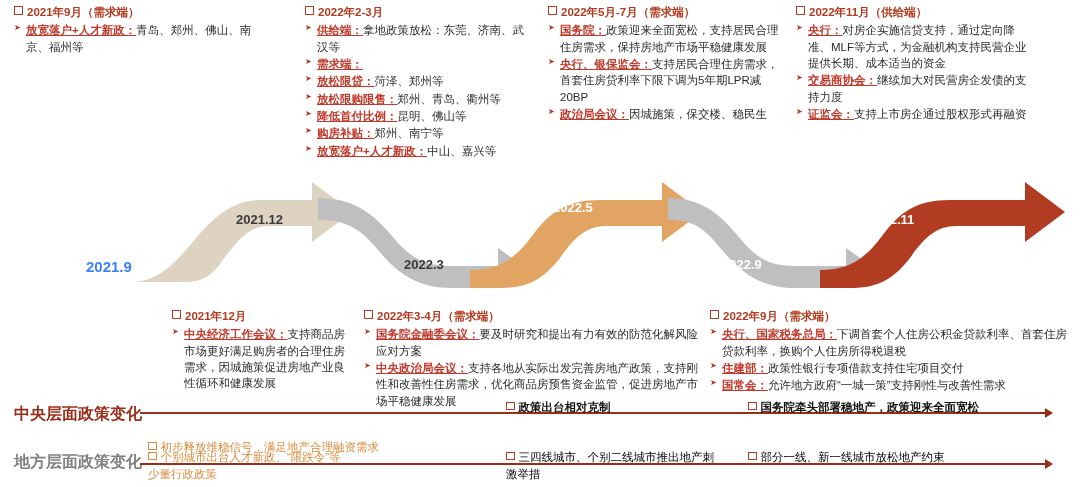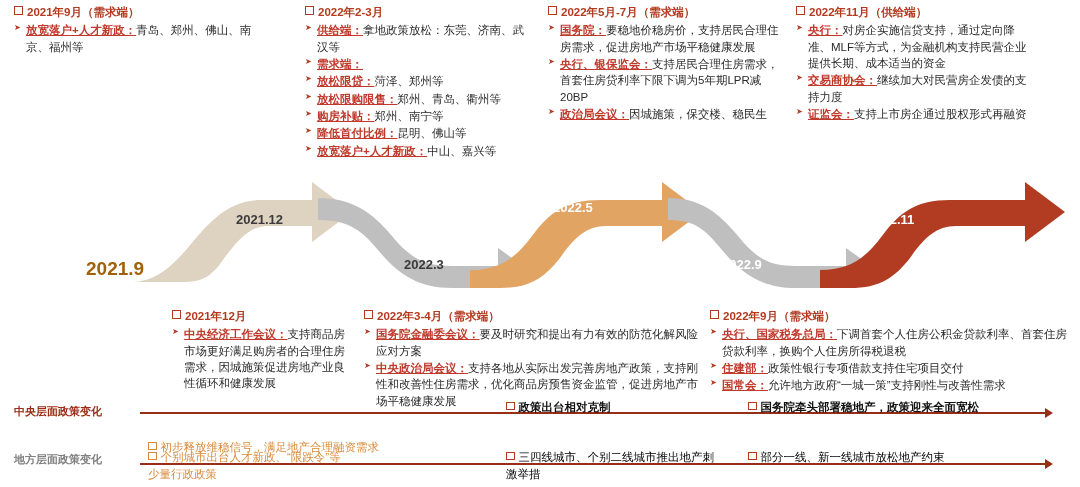--- a/index.html
+++ b/index.html
@@ -13,27 +13,27 @@
   .bullet-list{margin:0;padding:0;list-style:none;}
   .bullet-list li{position:relative;padding-left:12px;margin-bottom:1px;}
   .bullet-list li:before{content:"\27A4";position:absolute;left:0;top:0;font-size:8px;color:#b23a1e;line-height:1.6;}
   .lead{font-weight:bold;color:#c0392b;text-decoration:underline;}
 
   
   .ribbon{position:absolute;left:0;top:178px;width:1080px;height:110px;}
   .ribbon svg{display:block;}
   .rib-label{position:absolute;font-weight:bold;font-size:13px;color:#ffffff;}
   .rib-label.dark{color:#3a3a3a;}
-  .start-label{position:absolute;font-weight:bold;font-size:19px;color:#a16207;left:86px;top:258px;}
+  .start-label{position:absolute;font-weight:bold;font-size:15px;color:#3b82f6;left:86px;top:258px;}
 
   
   .bot-col{position:absolute;font-size:11.5px;line-height:1.42;color:#2b2b2b;}
 
   
-  .row-lbl{position:absolute;font-weight:bold;font-size:11px;}
+  .row-lbl{position:absolute;font-weight:bold;font-size:16px;}
   .arrowline{position:absolute;height:2px;background:#9a2d17;}
   .arrowhead{position:absolute;width:0;height:0;border-left:8px solid #9a2d17;border-top:5px solid transparent;border-bottom:5px solid transparent;}
   .item{position:absolute;font-size:11.5px;}
   .sqs{display:inline-block;width:6.5px;height:6.5px;border:1.4px solid #b23a1e;margin-right:4px;vertical-align:1px;}
   .sqs.org{border-color:#d98a3a;}
   .b-red{font-weight:bold;color:#111;}
   .b-org{color:#d98a3a;}
 </style>
 </head>
 <body>
@@ -47,30 +47,30 @@
     </ul>
   </div>
 
   <div class="top-col" style="left:305px;width:228px;">
     <div class="col-title"><span class="sq"></span><span>2022年2-3月</span></div>
     <ul class="bullet-list">
       <li><span class="lead">供给端：</span><span>拿地政策放松：东莞、济南、武汉等</span></li>
       <li><span class="lead">需求端：</span><span></span></li>
       <li><span class="lead">放松限贷：</span><span>菏泽、郑州等</span></li>
       <li><span class="lead">放松限购限售：</span><span>郑州、青岛、衢州等</span></li>
+      <li><span class="lead">降低首付比例：</span><span>昆明、佛山等</span></li>
       <li><span class="lead">购房补贴：</span><span>郑州、南宁等</span></li>
-      <li><span class="lead">降低首付比例：</span><span>昆明、佛山等</span></li>
       <li><span class="lead">放宽落户+人才新政：</span><span>中山、嘉兴等</span></li>
     </ul>
   </div>
 
   <div class="top-col" style="left:548px;width:233px;">
     <div class="col-title"><span class="sq"></span><span>2022年5月-7月（需求端）</span></div>
     <ul class="bullet-list">
-      <li><span class="lead">国务院：</span><span>要稳地价稳房价，支持居民合理住房需求，促进房地产市场平稳健康发展</span></li>
+      <li><span class="lead">国务院：</span><span>政策迎来全面宽松，支持居民合理住房需求，保持房地产市场平稳健康发展</span></li>
       <li><span class="lead">央行、银保监会：</span><span>支持居民合理住房需求，首套住房贷利率下限下调为5年期LPR减20BP</span></li>
       <li><span class="lead">政治局会议：</span><span>因城施策，保交楼、稳民生</span></li>
     </ul>
   </div>
 
   <div class="top-col" style="left:796px;width:240px;">
     <div class="col-title"><span class="sq"></span><span>2022年11月（供给端）</span></div>
     <ul class="bullet-list">
       <li><span class="lead">央行：</span><span>对房企实施信贷支持，通过定向降准、MLF等方式，为金融机构支持民营企业提供长期、成本适当的资金</span></li>
       <li><span class="lead">交易商协会：</span><span>继续加大对民营房企发债的支持力度</span></li>

